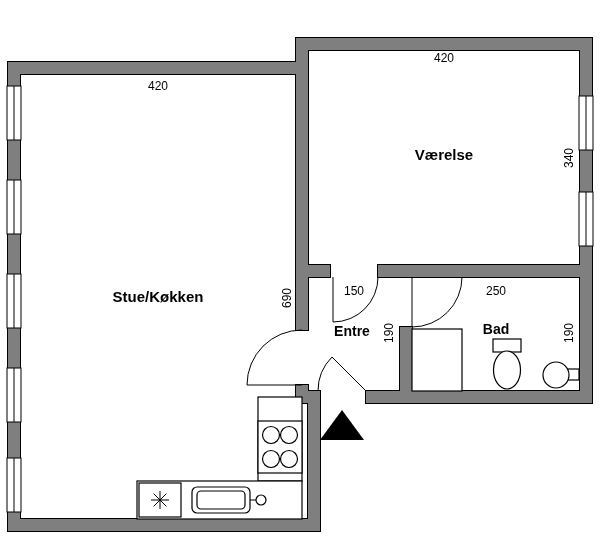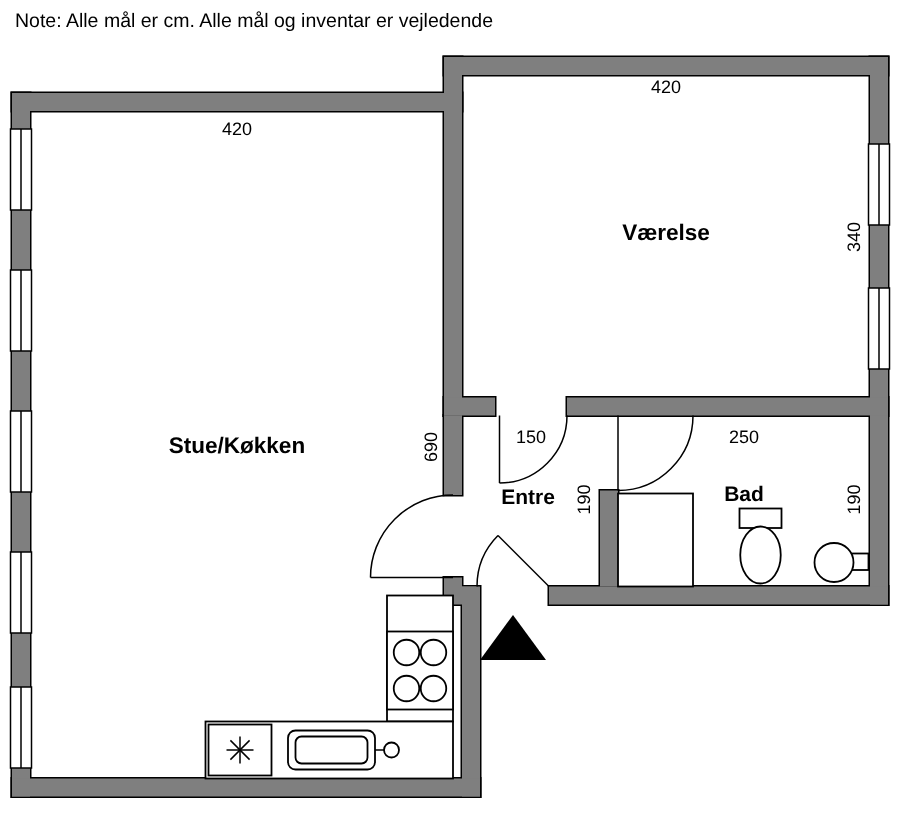--- a/index.html
+++ b/index.html
@@ -15,21 +15,20 @@
   .door{fill:none;stroke:#000;stroke-width:1;}
   .sym line{stroke:#000;stroke-width:1;}
   .room-label{font-family:"Liberation Sans",sans-serif;font-weight:bold;font-size:15px;fill:#000;text-anchor:middle;}
   .room-label.small{font-size:14px;}
   .dim-label{font-family:"Liberation Sans",sans-serif;font-size:12px;fill:#000;text-anchor:middle;}
 </style>
 </head>
 <body>
 
 <div class="page">
-  <div class="note">Note: Alle mål er cm. Alle mål og inventar er vejledende</div>
 
   <svg width="600" height="543" viewBox="0 0 600 543">
 
     <g id="walls-black">
         <rect x="7" y="61" width="14" height="471"></rect>
         <rect x="7" y="61" width="302" height="14"></rect>
         <rect x="295" y="37" width="298" height="14"></rect>
         <rect x="579" y="37" width="14" height="367"></rect>
         <rect x="295" y="37" width="14" height="241"></rect>
         <rect x="295" y="276" width="14" height="55"></rect>

